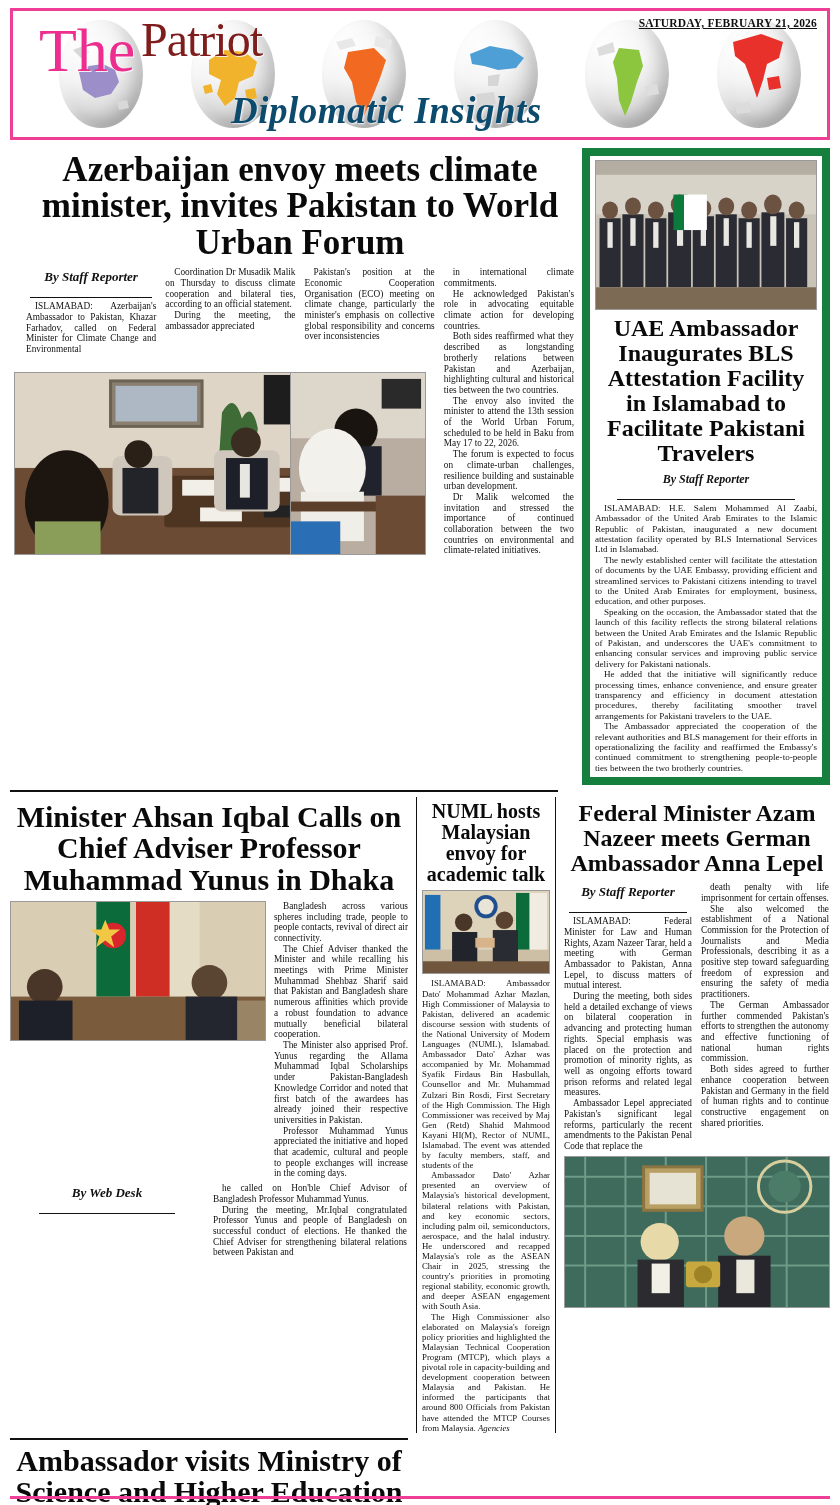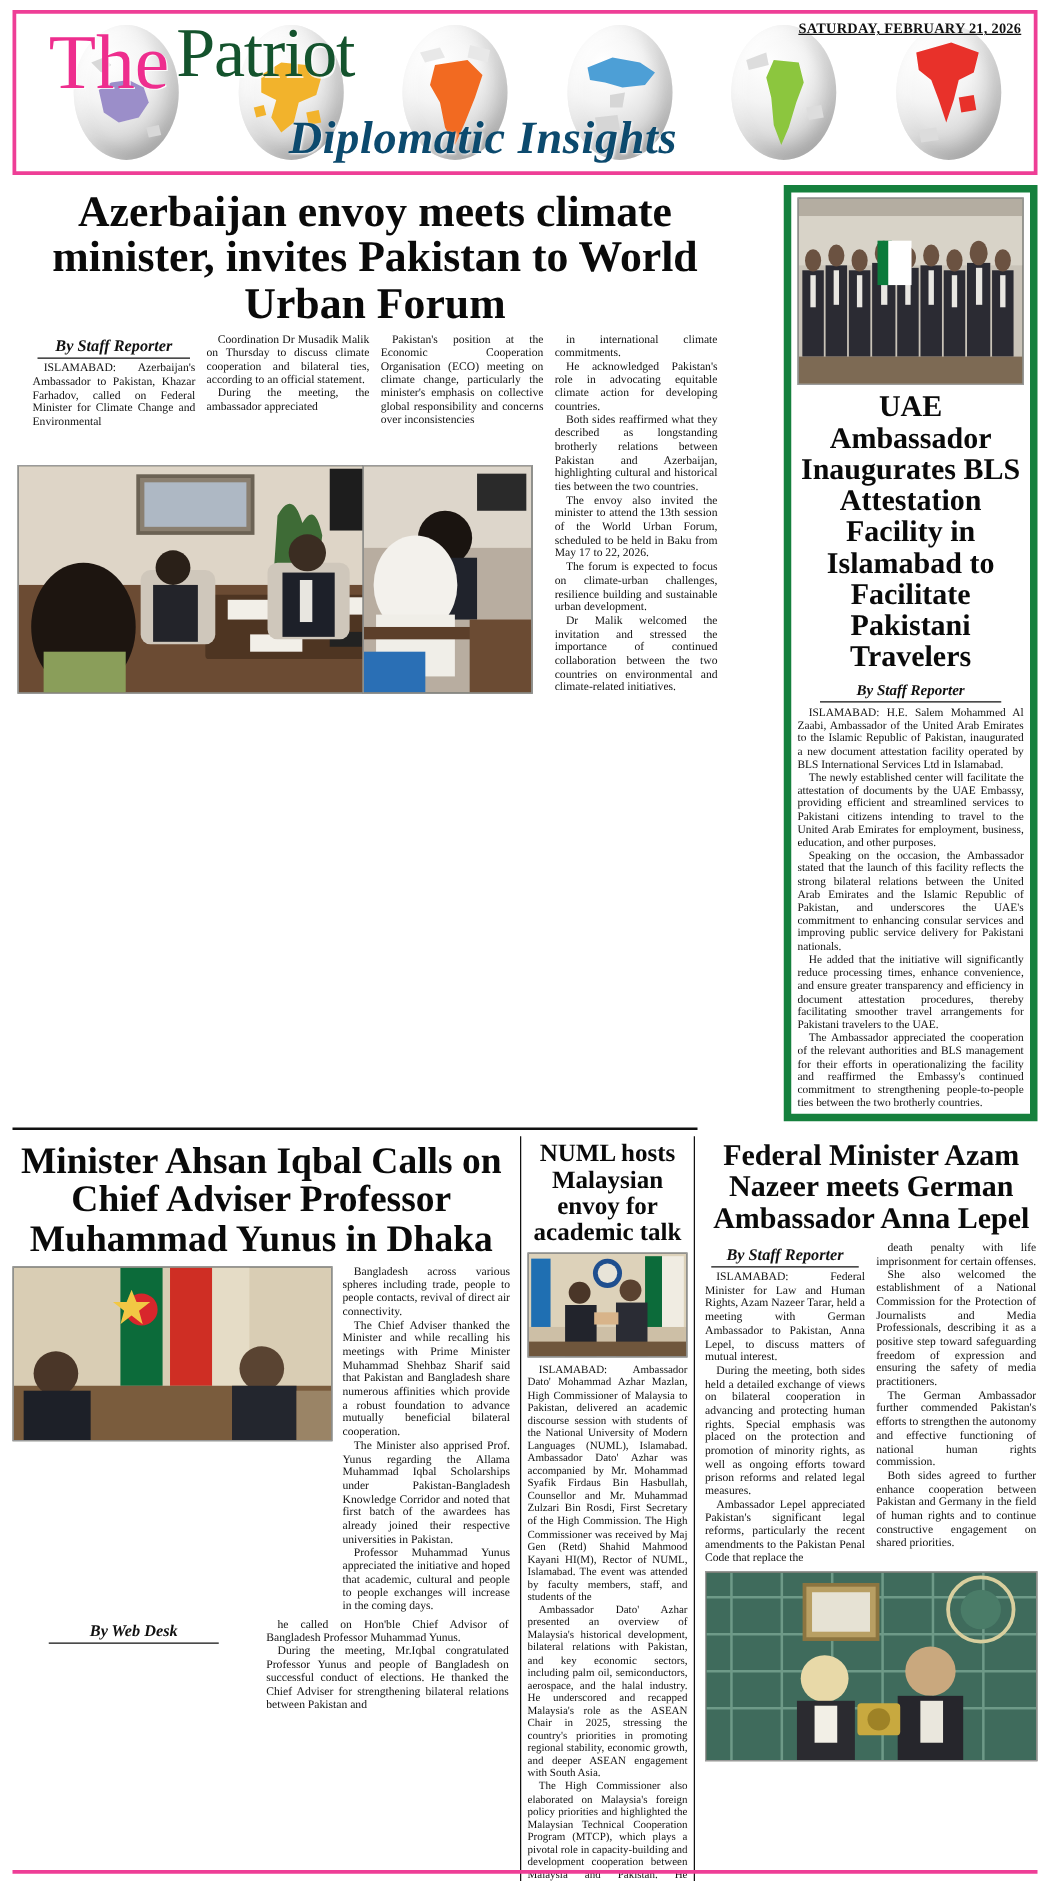--- a/index.html
+++ b/index.html
@@ -39,23 +39,23 @@
   .logo-the {
     position:absolute; left: 26px; top: 10px; z-index: 5;
     font-size: 62px; line-height: .95;
     font-family: "Liberation Serif", serif;
     color: #ee2e8e; font-weight: normal;
     text-shadow: 1px 1px 0 rgba(255,255,255,.85);
     text-align: center;
   }
   .logo-patriot {
     position:absolute; left: 128px; top: 6px; z-index: 5;
-    font-size: 56px; line-height: .95;
-    font-family: "Liberation Serif", serif;
-    color: #14532d; font-weight: normal; letter-spacing: -1px;
+    font-size: 48px; line-height: .95;
+    font-family: "Liberation Serif", serif;
+    color: #7f1d1d; font-weight: normal; letter-spacing: -1px;
     text-shadow: 1px 1px 0 rgba(255,255,255,.8);
   }
   .logo-sub {
     position:absolute; left: 218px; top: 78px; z-index: 5;
     font-size: 37px; font-style: italic; font-weight: bold;
     font-family: "Liberation Serif", serif;
     color: #0c4a6e; letter-spacing: .5px;
     text-shadow: 1px 1px 2px rgba(255,255,255,.95);
   }
 
@@ -69,41 +69,41 @@
     line-height: 1.04; color: #0a0a0a;
   }
   .h-xl { font-size: 35px; }
   .h-lg { font-size: 30px; }
   .h-md { font-size: 24px; }
   .h-sm { font-size: 20px; }
 
   .byline {
     text-align:center; font-style: italic; font-weight: bold;
     font-size: 13px; margin: 2px auto 3px auto;
-    border-bottom: 1.6px solid #111; width: 62%; padding-bottom: 1px;
+    border-bottom: 1.6px solid #111; width: 62%; padding-bottom: 12px;
     font-family: "Liberation Serif", serif;
   }
   .byline.narrow { width: 80%; font-size: 12px; }
 
   p.bt {
     margin: 0; text-align: justify; text-indent: 9px;
     font-size: 9.3px; line-height: 10.7px;
     font-family: "Liberation Serif", serif;
     hyphens: auto; -webkit-hyphens: auto;
   }
 
   .photo {
     background: #6d6f63; position: relative; overflow: hidden;
     border: 1px solid #9a9a9a;
   }
 
   
   .top-wrap { display:flex; gap: 8px; }
   .top-left { width: 548px; margin-left: 16px; }
-  .top-right { width: 262px; border: 6px solid #15803d; padding: 4px 5px; margin-left: 45px; }
+  .top-right { width: 262px; border: 8px solid #15803d; padding: 4px 5px; }
   .lead-colwrap { display:flex; gap: 9px; }
   .lead-col { width: 131px; }
 
   .uae-body p.bt { font-size: 9.1px; line-height: 10.4px; }
 
   
   .mid-wrap { display:flex; gap:8px; margin-top: 4px; }
   .mid-left  { width: 398px; }
   .mid-numl  { width: 140px; border-left:1px solid #111; border-right:1px solid #111; padding: 0 5px; }
   .mid-right { width: 266px; }

